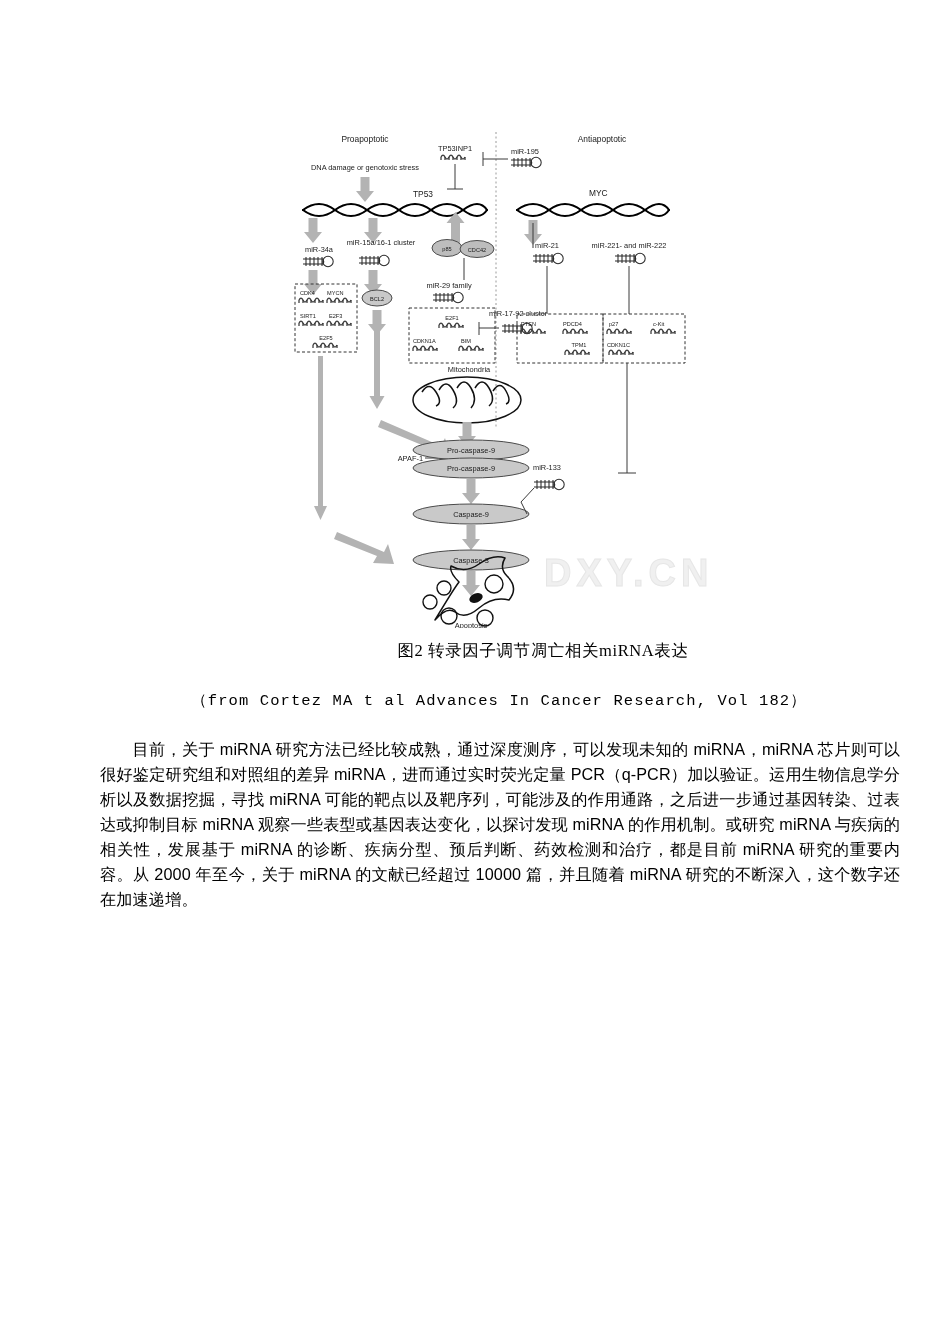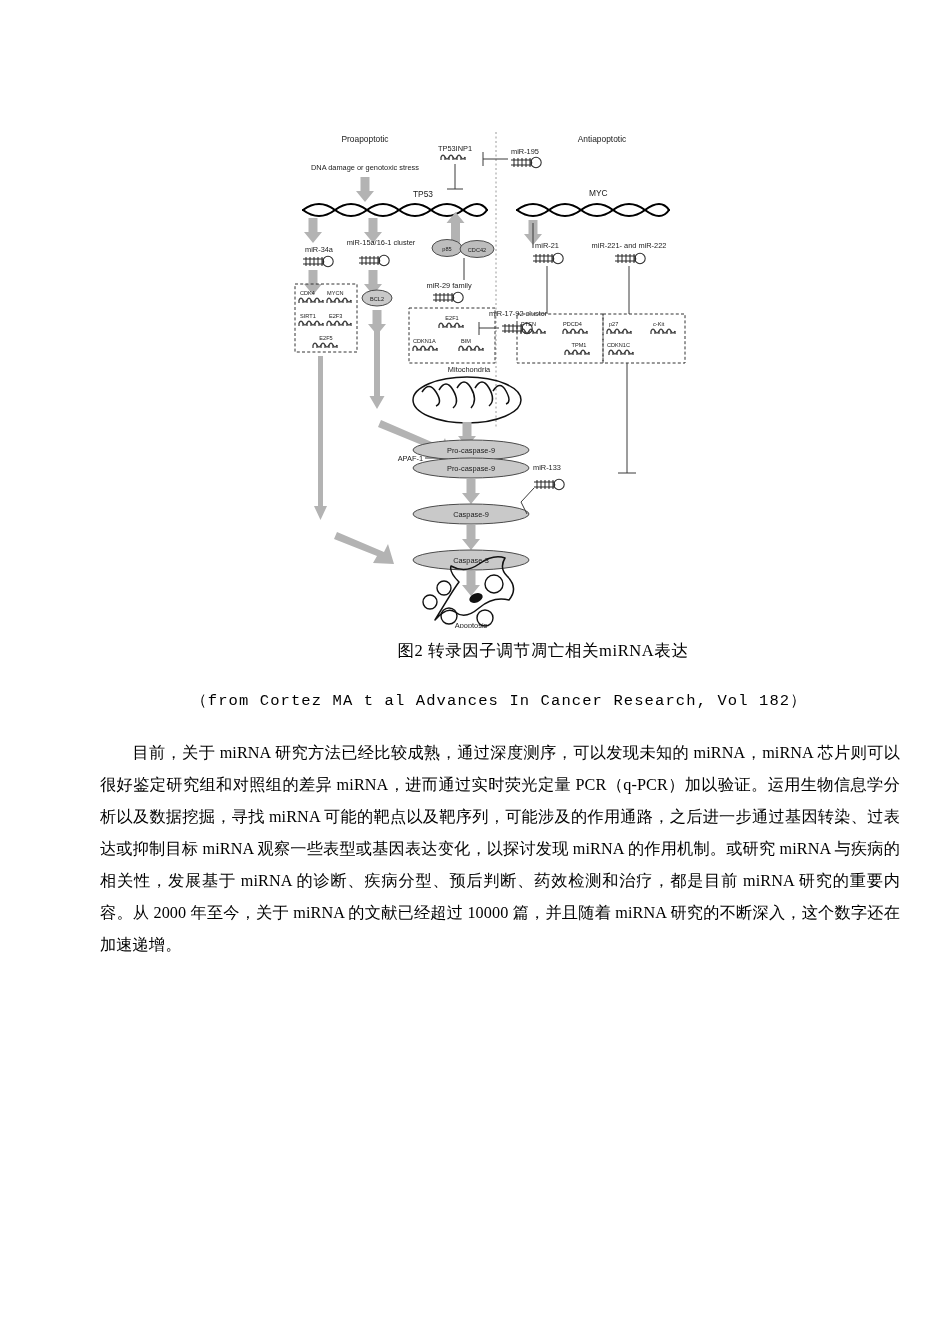--- a/index.html
+++ b/index.html
@@ -73,23 +73,23 @@
     font-family:"Liberation Mono", monospace;
     font-size:15.5px;
     letter-spacing:1.1px;
   }
 
   
   .body-text{
     position:absolute;
     left:76px; top:737px;
     width:800px;
-    font-family:Liberation Serif, serif;
+    font-family:Liberation Sans, sans-serif;
     font-size:16.2px;
-    line-height:32px;
+    line-height:25px;
     text-align:justify;
     text-justify:inter-character;
     text-indent:2em;
     letter-spacing:0.1px;
   }
 </style>
 </head>
 <body>
 
 <div class="page">
@@ -328,19 +328,20 @@
       <ellipse cx="187" cy="470" rx="7" ry="4.5" transform="rotate(-22 187 470)" fill="#111"></ellipse>
       <circle class="circ" cx="155" cy="460" r="7"></circle>
       <circle class="circ" cx="141" cy="474" r="7"></circle>
       <circle class="circ" cx="160" cy="488" r="8"></circle>
       <circle class="circ" cx="205" cy="456" r="9"></circle>
       <circle class="circ" cx="196" cy="490" r="8"></circle>
       <text class="fig-t sm c" x="182" y="500">Apoptosis</text>
     </svg>
   </div>
 
+  <div class="watermark">DXY.CN</div>
 
   <div class="cap1">图2 转录因子调节凋亡相关miRNA表达</div>
   <div class="cap2">（from Cortez MA t al Advances In Cancer Research, Vol 182）</div>
 
   <div class="body-text">目前，关于 miRNA 研究方法已经比较成熟，通过深度测序，可以发现未知的 miRNA，miRNA 芯片则可以很好鉴定研究组和对照组的差异 miRNA，进而通过实时荧光定量 PCR（q-PCR）加以验证。运用生物信息学分析以及数据挖掘，寻找 miRNA 可能的靶点以及靶序列，可能涉及的作用通路，之后进一步通过基因转染、过表达或抑制目标 miRNA 观察一些表型或基因表达变化，以探讨发现 miRNA 的作用机制。或研究 miRNA 与疾病的相关性，发展基于 miRNA 的诊断、疾病分型、预后判断、药效检测和治疗，都是目前 miRNA 研究的重要内容。从 2000 年至今，关于 miRNA 的文献已经超过 10000 篇，并且随着 miRNA 研究的不断深入，这个数字还在加速递增。</div>
 
 </div>
 
 </body></html>

